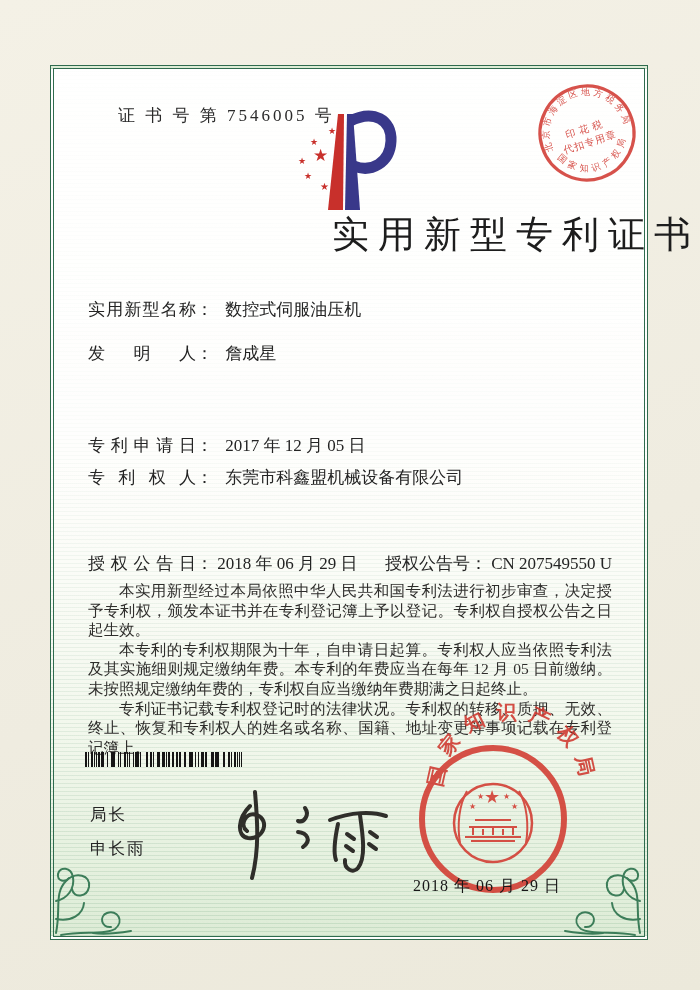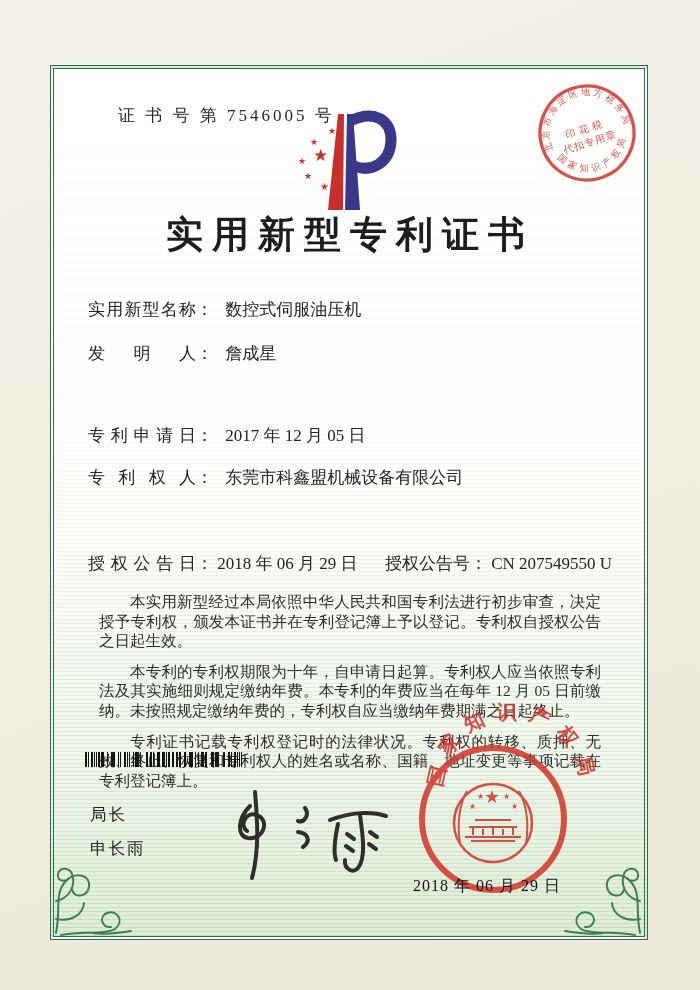--- a/index.html
+++ b/index.html
@@ -6,28 +6,28 @@
   body{width:700px;height:990px;background:#efece0;font-family:"Liberation Serif","DejaVu Serif",serif;}
   .page{position:relative;width:700px;height:990px;background:linear-gradient(160deg,#f4f1e6 0%,#efece0 60%,#ece9db 100%);overflow:hidden;}
   .frame{position:absolute;left:50px;top:65px;width:590px;height:867px;
     border:4px double #2f6b4e;
     background:
       linear-gradient(180deg,rgba(255,255,255,0.95) 0%,rgba(255,255,255,0.85) 40%,rgba(255,255,255,0.35) 70%,rgba(255,255,255,0) 100%),
       repeating-linear-gradient(0deg,rgba(74,140,96,0.16) 0 1px,rgba(0,0,0,0) 1px 4px),
       linear-gradient(180deg,#fdfcf6 0%,#fbfaf2 45%,#eef5e6 75%,#ddecd6 100%);}
   .abs{position:absolute;}
   .certno{left:75px;top:104px;font-size:17px;color:#2a2a2a;letter-spacing:3px;margin-left:43px;}
-  .title{left:0;right:0;top:210px;text-align:center;font-size:37px;font-weight:700;color:#1d1d1d;letter-spacing:9px;}
+  .title{left:0;right:0;top:210px;text-align:right;font-size:37px;font-weight:400;color:#1d1d1d;letter-spacing:9px;}
   .frow{left:88px;font-size:17px;color:#242424;}
   .flabel{display:inline-block;width:108px;text-align:justify;text-align-last:justify;vertical-align:top;}
   .fcolon{vertical-align:top;}
   .fvalue{display:inline-block;max-width:436px;vertical-align:top;line-height:23px;margin-left:8px;}
   .grantrow{font-size:17px;color:#242424;}
   .body-text{left:88px;top:581px;width:524px;font-size:15.5px;line-height:19.6px;color:#2e2d2b;text-align:justify;}
-  .body-text p{margin:11px;text-indent:2em;}
+  .body-text p{margin:0;text-indent:2em;}
   .barcode{left:85px;top:752px;width:157px;height:15px;
     background:
       repeating-linear-gradient(90deg,#151515 0 2px,rgba(0,0,0,0) 2px 3px,#151515 3px 4px,rgba(0,0,0,0) 4px 9px,#151515 9px 10px,rgba(0,0,0,0) 10px 13px),
       repeating-linear-gradient(90deg,#151515 0 1px,rgba(0,0,0,0) 1px 6px,#151515 6px 8px,rgba(0,0,0,0) 8px 11px);}
   .signer{left:90px;font-size:16.5px;color:#242424;letter-spacing:2px;}
   .sealdate{left:413px;top:876px;font-size:16px;color:#181818;letter-spacing:1px;z-index:6;}
   .footer{left:0;right:0;top:902px;text-align:center;font-size:13.5px;color:#2a2a2a;letter-spacing:1px;}
   svg{position:absolute;overflow:visible;}
   .flourish path{stroke:#3c7d59;stroke-width:2;fill:none;stroke-linecap:round;}
 </style>
@@ -54,21 +54,21 @@
   <div class="abs title">实用新型专利证书</div>
 
   <div class="abs frow" style="top:298px">
     <span class="flabel">实用新型名称</span><span class="fcolon">：</span>
     <span class="fvalue">数控式伺服油压机</span>
   </div>
   <div class="abs frow" style="top:342px">
     <span class="flabel">发明人</span><span class="fcolon">：</span>
     <span class="fvalue">詹成星</span>
   </div>
-  <div class="abs frow" style="top:424px">
+  <div class="abs frow" style="top:434px">
     <span class="flabel">专利申请日</span><span class="fcolon">：</span>
     <span class="fvalue">2017 年 12 月 05 日</span>
   </div>
   <div class="abs frow" style="top:466px">
     <span class="flabel">专利权人</span><span class="fcolon">：</span>
     <span class="fvalue">东莞市科鑫盟机械设备有限公司</span>
   </div>
 
   <div class="abs grantrow" style="left:88px;top:552px">
     <span class="flabel">授权公告日</span><span>：</span>

